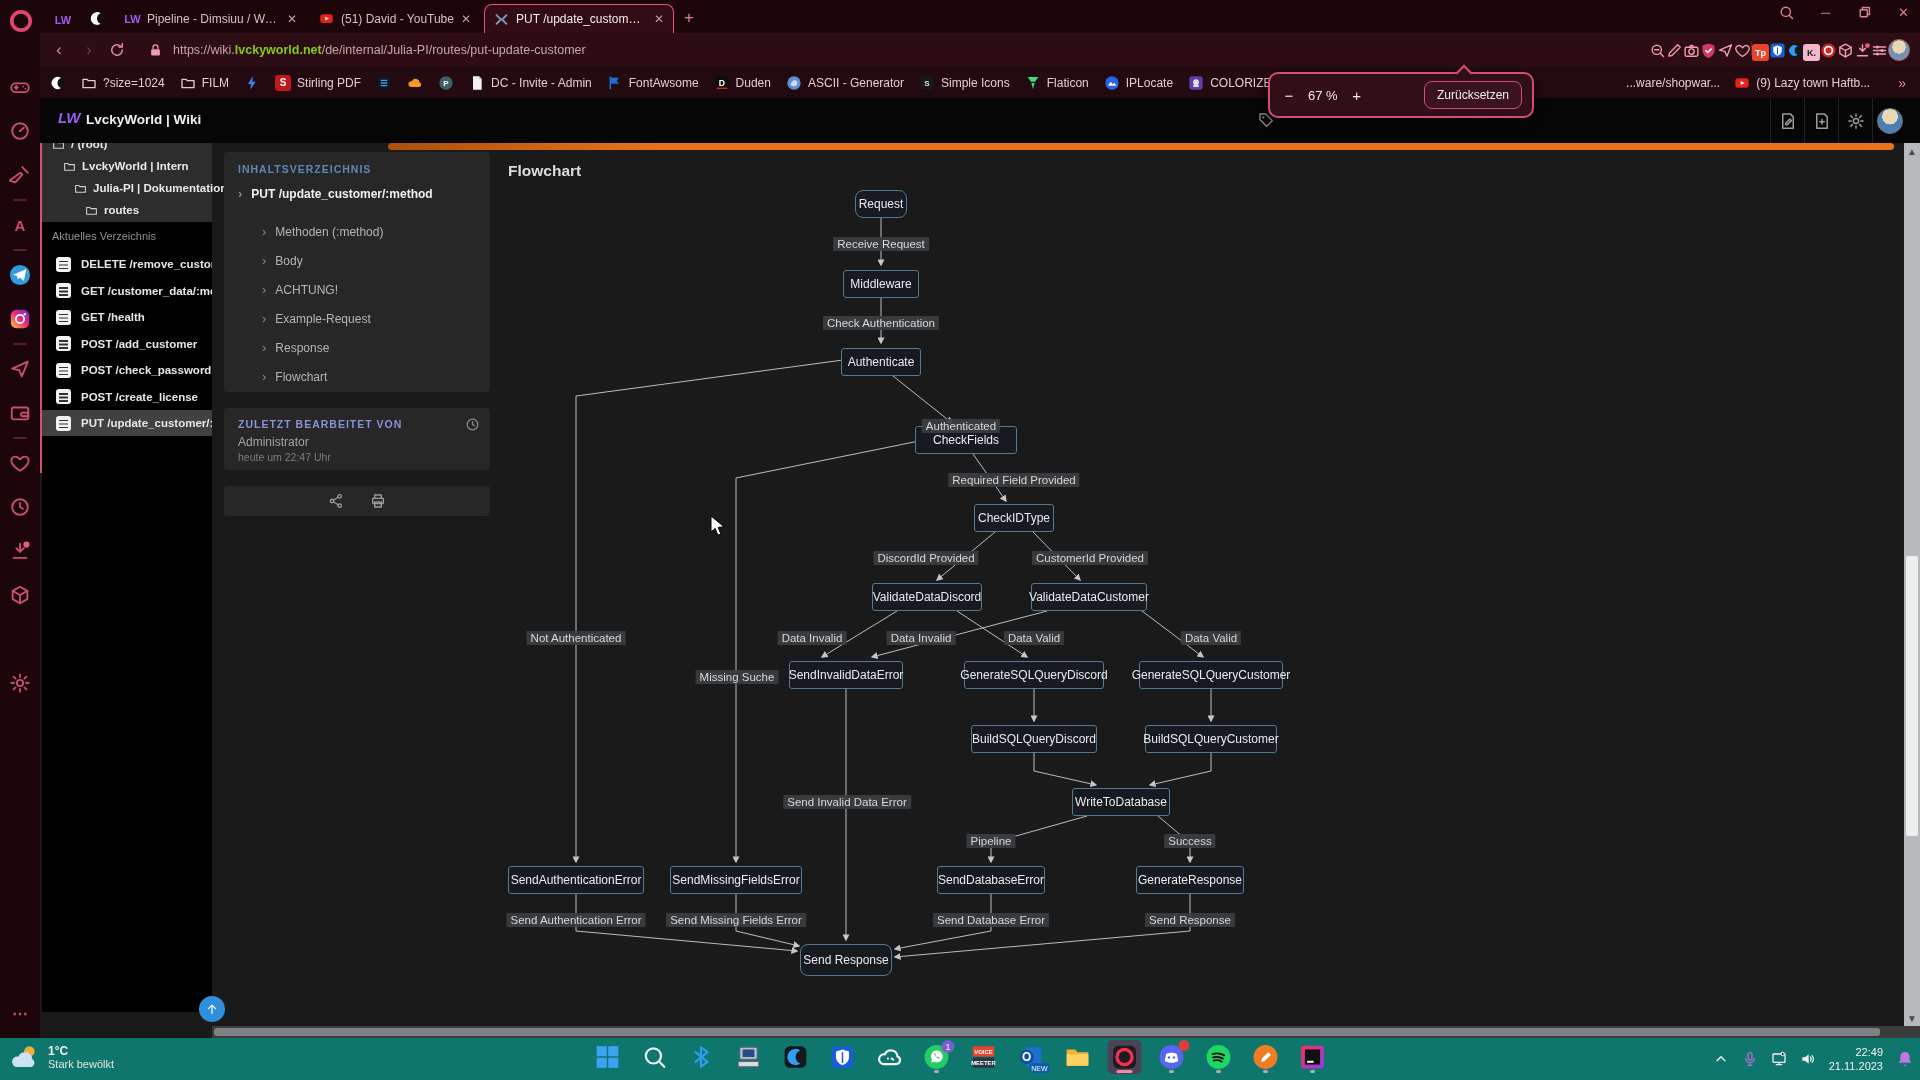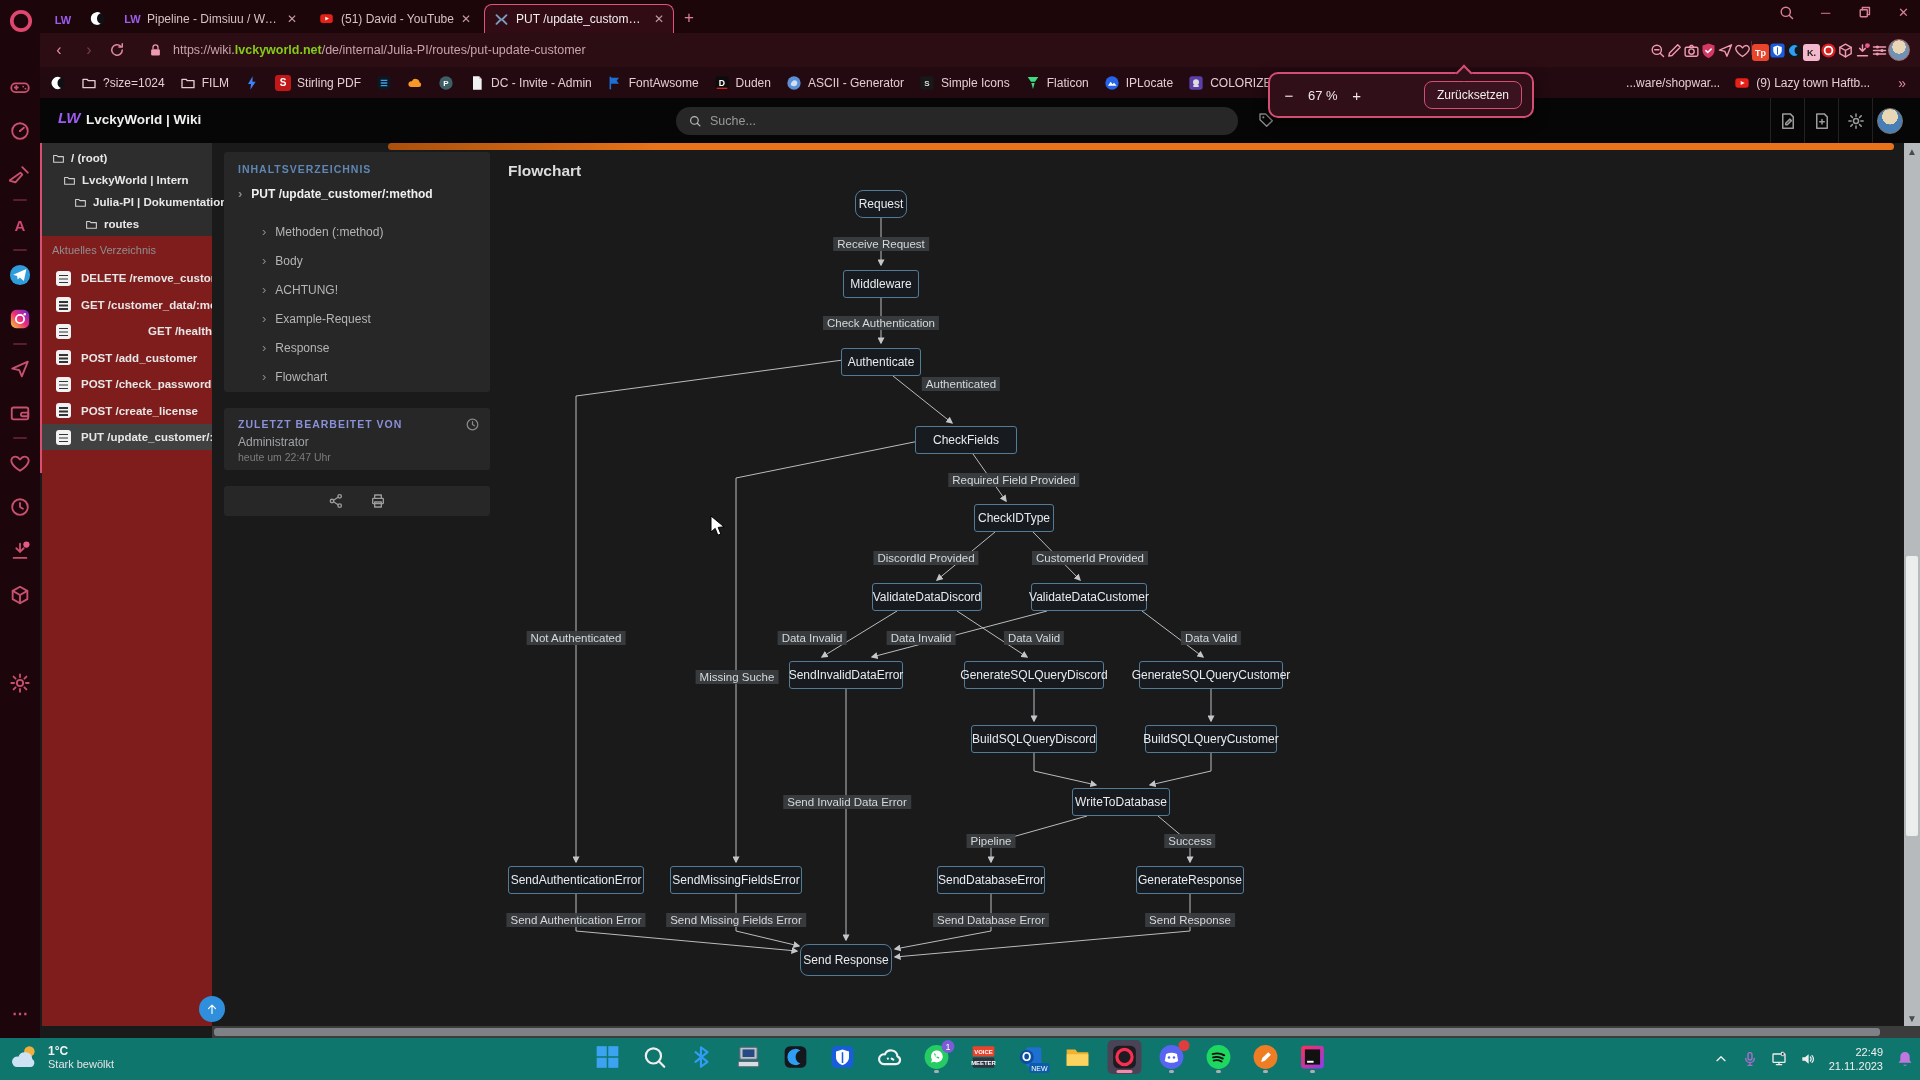--- a/index.html
+++ b/index.html
@@ -51,21 +51,21 @@
   .wiki-search { position:absolute; left:636px; top:9px; width:562px; height:28px; background:#272727; border-radius:14px; display:flex; align-items:center; padding-left:12px; gap:8px; color:#9a9a9a; font-size:12.5px; }
   .wiki-search .icn14 { width:14px; height:14px; color:#bbb; }
   .tag-ic { position:absolute; left:1218px; top:14px; width:16px; height:16px; color:#8f8f8f; }
   .header-icons { position:absolute; right:14px; top:0; height:45px; display:flex; align-items:center; }
   .hic { width:34px; height:45px; display:flex; align-items:center; justify-content:center; color:#9c9c9c; border-left:1px solid #222; }
   .hic .icn18 { width:18px; height:18px; }
   .avatar { width:26px; height:26px; border-radius:50%; background:radial-gradient(circle at 50% 32%, #e9d6b4 0 38%, #4a7fb5 39% 100%); border:1px solid #777; }
 
   .progress-bar { position:absolute; left:388px; top:143px; width:1506px; height:7px; border-radius:4px; background:linear-gradient(90deg,#aa500d,#e8731a 18%,#e8731a); z-index:9; }
 
-  .wiki-sidebar { position:absolute; left:42px; top:143px; width:170px; height:883px; background:#7f1d1d; z-index:5; }
+  .wiki-sidebar { position:absolute; left:42px; top:129px; width:170px; height:883px; background:#000000; z-index:5; }
   .side-accent { position:absolute; left:40px; top:143px; width:2px; height:330px; background:#d94f72; z-index:8; }
   .tree-panel { position:absolute; left:0; top:0; width:170px; height:93px; background:#2d2d2d; }
   .tree-row { position:absolute; height:22px; display:flex; align-items:center; gap:6px; color:#e8e8e8; font-size:11.5px; font-weight:bold; white-space:nowrap; }
   .tree-row .icn13 { width:13px; height:13px; color:#cfcfcf; flex:none; }
   .sect-label { position:absolute; left:10px; top:101px; font-size:11px; color:#8f8f8f; }
   .file-row { position:absolute; left:0; width:170px; height:26px; display:flex; align-items:center; gap:10px; padding-left:14px; color:#e6e6e6; font-size:11.5px; font-weight:bold; white-space:nowrap; overflow:hidden; }
   .file-row.sel { background:#414141; }
   .doc-ic { width:15px; height:15px; background:#f2f2f2; border-radius:3px; flex:none; position:relative; }
   .doc-ic:before { content:""; position:absolute; left:3px; right:3px; top:4px; height:1.5px; background:#333; box-shadow:0 3.5px 0 #333, 0 7px 0 #333; }
 
@@ -541,29 +541,20 @@
           </span>
           <span>(9) Lazy town Haftb...</span>
         </span>
       <span style="color:#df8ba0;font-size:14px;margin-left:14px;">»</span>
     </div>
   </div>
 
   <header class="wiki-header">
     <span class="wiki-logo">LW</span>
     <span class="wiki-title">LvckyWorld | Wiki</span>
-    <div class="wiki-search">
-      <span class="icn14">
-          <svg viewBox="0 0 24 24" fill="none" stroke="currentColor" stroke-width="2" stroke-linecap="round" stroke-linejoin="round">
-            <circle cx="11" cy="11" r="6.5"></circle>
-            <line x1="15.8" y1="15.8" x2="20.5" y2="20.5"></line>
-          </svg>
-        </span>
-      <span>Suche...</span>
-    </div>
     <span class="tag-ic icn17">
         <svg viewBox="0 0 24 24" fill="none" stroke="currentColor" stroke-width="2" stroke-linecap="round" stroke-linejoin="round">
           <path d="M3 3h8.5L21.5 13 13 21.5 3 11.5z"></path>
           <circle cx="8" cy="8" r="1.6" fill="currentColor" stroke="none"></circle>
         </svg>
       </span>
     <div class="header-icons" id="wiki-header-icons">
         <span class="hic">
           <span class="icn18">
             <svg viewBox="0 0 24 24" fill="none" stroke="currentColor" stroke-width="2" stroke-linecap="round" stroke-linejoin="round">
@@ -635,21 +626,21 @@
     <div class="sect-label">Aktuelles Verzeichnis</div>
     <div id="files">
         <div class="file-row" style="top: 122px;">
           <span class="doc-ic"></span>
           <span>DELETE /remove_customer</span>
         </div>
         <div class="file-row" style="top: 148.5px;">
           <span class="doc-ic"></span>
           <span>GET /customer_data/:method</span>
         </div>
-        <div class="file-row" style="top: 175px; justify-content: space-between;">
+        <div class="file-row" style="top: 175px;">
           <span class="doc-ic"></span>
           <span>GET /health</span>
         </div>
         <div class="file-row" style="top: 201.5px;">
           <span class="doc-ic"></span>
           <span>POST /add_customer</span>
         </div>
         <div class="file-row" style="top: 228px;">
           <span class="doc-ic"></span>
           <span>POST /check_password</span>
@@ -775,21 +766,21 @@
       <div class="fc-node" style="left: 971px; top: 725px; width: 126px; border-radius: 3px;">BuildSQLQueryDiscord</div>
       <div class="fc-node" style="left: 1145px; top: 725px; width: 132px; border-radius: 3px;">BuildSQLQueryCustomer</div>
       <div class="fc-node" style="left: 1072px; top: 788px; width: 98px; border-radius: 3px;">WriteToDatabase</div>
       <div class="fc-node" style="left: 508px; top: 866px; width: 136px; border-radius: 3px;">SendAuthenticationError</div>
       <div class="fc-node" style="left: 670px; top: 866px; width: 132px; border-radius: 3px;">SendMissingFieldsError</div>
       <div class="fc-node" style="left: 937px; top: 866px; width: 108px; border-radius: 3px;">SendDatabaseError</div>
       <div class="fc-node" style="left: 1136px; top: 866px; width: 108px; border-radius: 3px;">GenerateResponse</div>
       <div class="fc-node" style="left: 800px; top: 944px; width: 92px; height: 32px; border-radius: 8px;">Send Response</div>
       <div class="fc-label" style="left: 881px; top: 244px;">Receive Request</div>
       <div class="fc-label" style="left: 881px; top: 323px;">Check Authentication</div>
-      <div class="fc-label" style="left: 961px; top: 384px;">Authenticated</div>
+      <div class="fc-label" style="left: 961px; top: 426px;">Authenticated</div>
       <div class="fc-label" style="left: 1014px; top: 480px;">Required Field Provided</div>
       <div class="fc-label" style="left: 926px; top: 558px;">DiscordId Provided</div>
       <div class="fc-label" style="left: 1090px; top: 558px;">CustomerId Provided</div>
       <div class="fc-label" style="left: 576px; top: 638px;">Not Authenticated</div>
       <div class="fc-label" style="left: 812px; top: 638px;">Data Invalid</div>
       <div class="fc-label" style="left: 921px; top: 638px;">Data Invalid</div>
       <div class="fc-label" style="left: 1034px; top: 638px;">Data Valid</div>
       <div class="fc-label" style="left: 1211px; top: 638px;">Data Valid</div>
       <div class="fc-label" style="left: 737px; top: 677px;">Missing Suche</div>
       <div class="fc-label" style="left: 847px; top: 802px;">Send Invalid Data Error</div>

